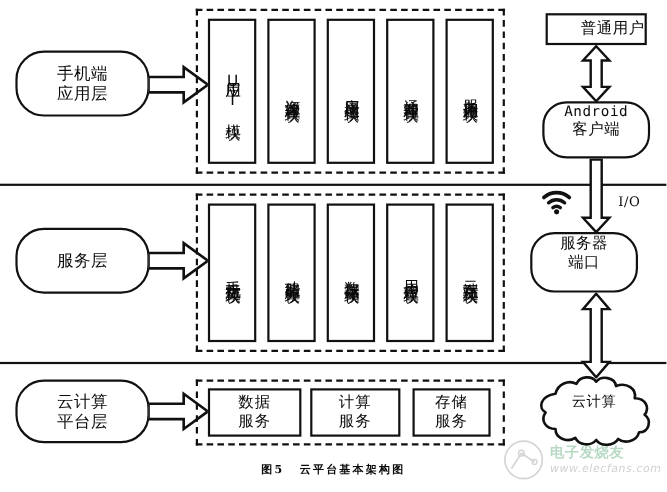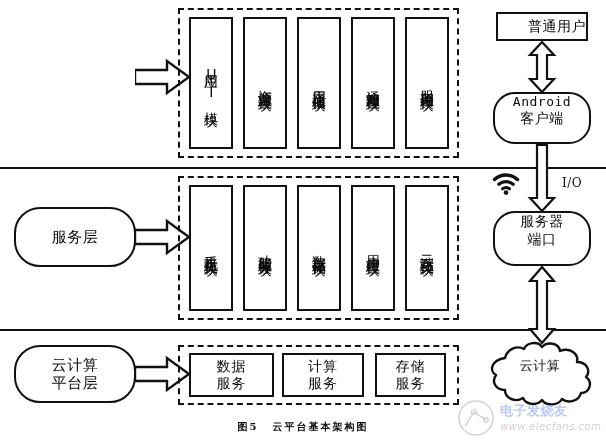--- a/index.html
+++ b/index.html
@@ -144,41 +144,47 @@
   
   .watermark {
     position: absolute;
     opacity: 0.30;
     pointer-events: none;
   }
   .wm-text {
     position: absolute;
     font-size: 13px;
     font-weight: bold;
-    color: #1d4ed8;
+    color: #15803d;
     letter-spacing: 0.5px;
     white-space: nowrap;
   }
   .wm-url {
     position: absolute;
     font-size: 10px;
     color: #666;
     letter-spacing: 0.5px;
     white-space: nowrap;
     font-style: italic;
   }
 </style>
 </head>
 <body>
 
 <div id="canvas">
 
   <div class="divider d1"></div>
   <div class="divider d2"></div>
 
+  <div class="layer-label" style="left:14px; top:46px; width:122px; height:60px;">
+    <div>
+      <div>手机端</div>
+      <div>应用层</div>
+    </div>
+  </div>
 
   <div class="layer-label" style="left:14px; top:207px; width:122px; height:60px;">
     <div>服务层</div>
   </div>
 
   <div class="layer-label" style="left:14px; top:345px; width:122px; height:58px;">
     <div>
       <div>云计算</div>
       <div>平台层</div>
     </div>
@@ -286,21 +292,21 @@
     <svg width="30" height="24" viewBox="0 0 30 24">
       <path d="M3.5 7.5 A17 17 0 0 1 26.5 7.5" fill="none" stroke="#111" stroke-width="3.4" stroke-linecap="round"></path>
       <path d="M7.8 12.3 A11 11 0 0 1 22.2 12.3" fill="none" stroke="#111" stroke-width="3.2" stroke-linecap="round"></path>
       <path d="M11.6 16.8 A5.6 5.6 0 0 1 18.4 16.8" fill="none" stroke="#111" stroke-width="3" stroke-linecap="round"></path>
       <circle cx="15" cy="20.6" r="2.3" fill="#111"></circle>
     </svg>
   </div>
 
   <div class="io-label" style="left:562px; top:176px;">I/O</div>
 
-  <div class="round-node" style="left:493px; top:211px; width:98px; height:55px;">
+  <div class="round-node" style="left:482px; top:211px; width:98px; height:55px;">
     <div>
       <div>服务器</div>
       <div>端口</div>
     </div>
   </div>
 
   <div class="arrow" style="left:527px; top:266px; width:30px; height:78px;">
     <svg width="30" height="78" viewBox="0 0 30 78">
       <polygon points="15,1 27,15 20,15 20,63 27,63 15,77 3,63 10,63 10,15 3,15" fill="#ffffff" stroke="#111111" stroke-width="2.2" stroke-linejoin="miter"></polygon>
     </svg>

